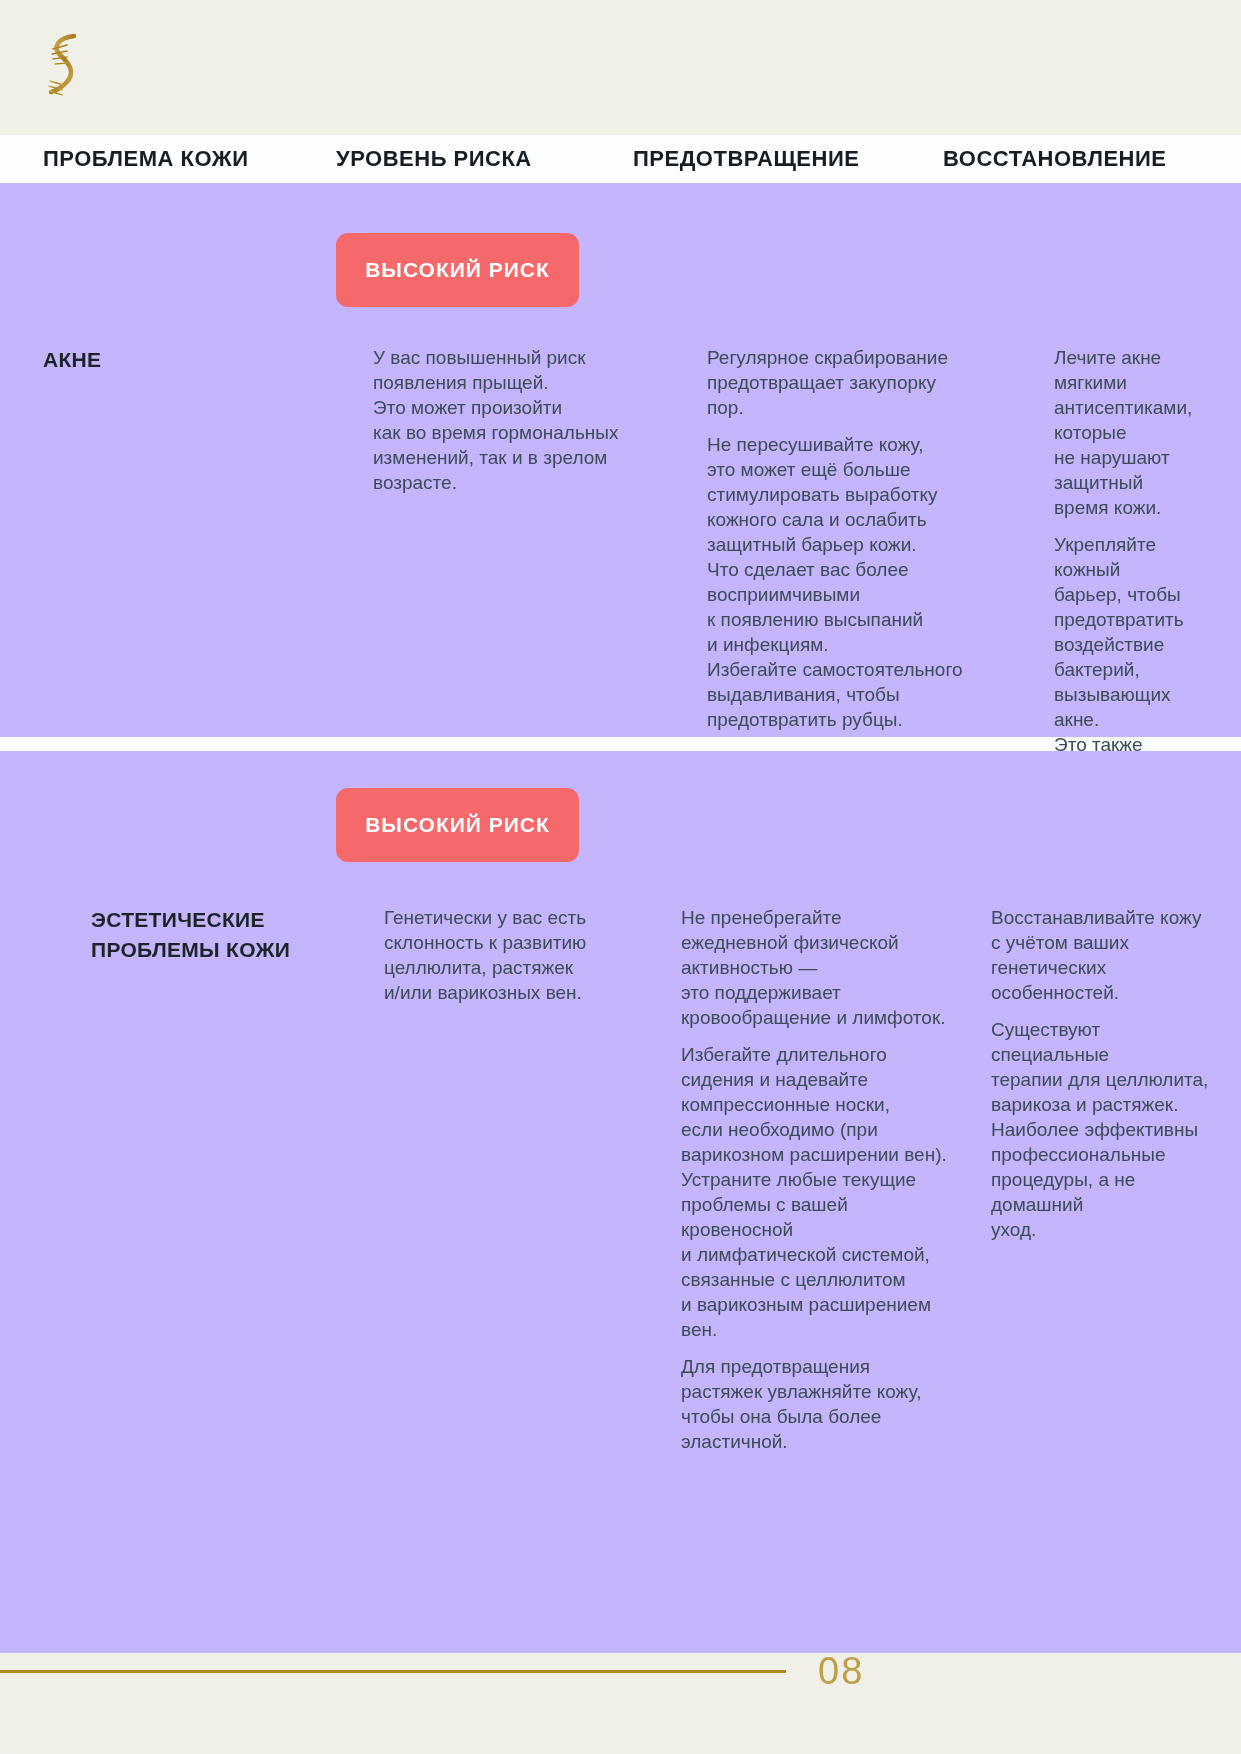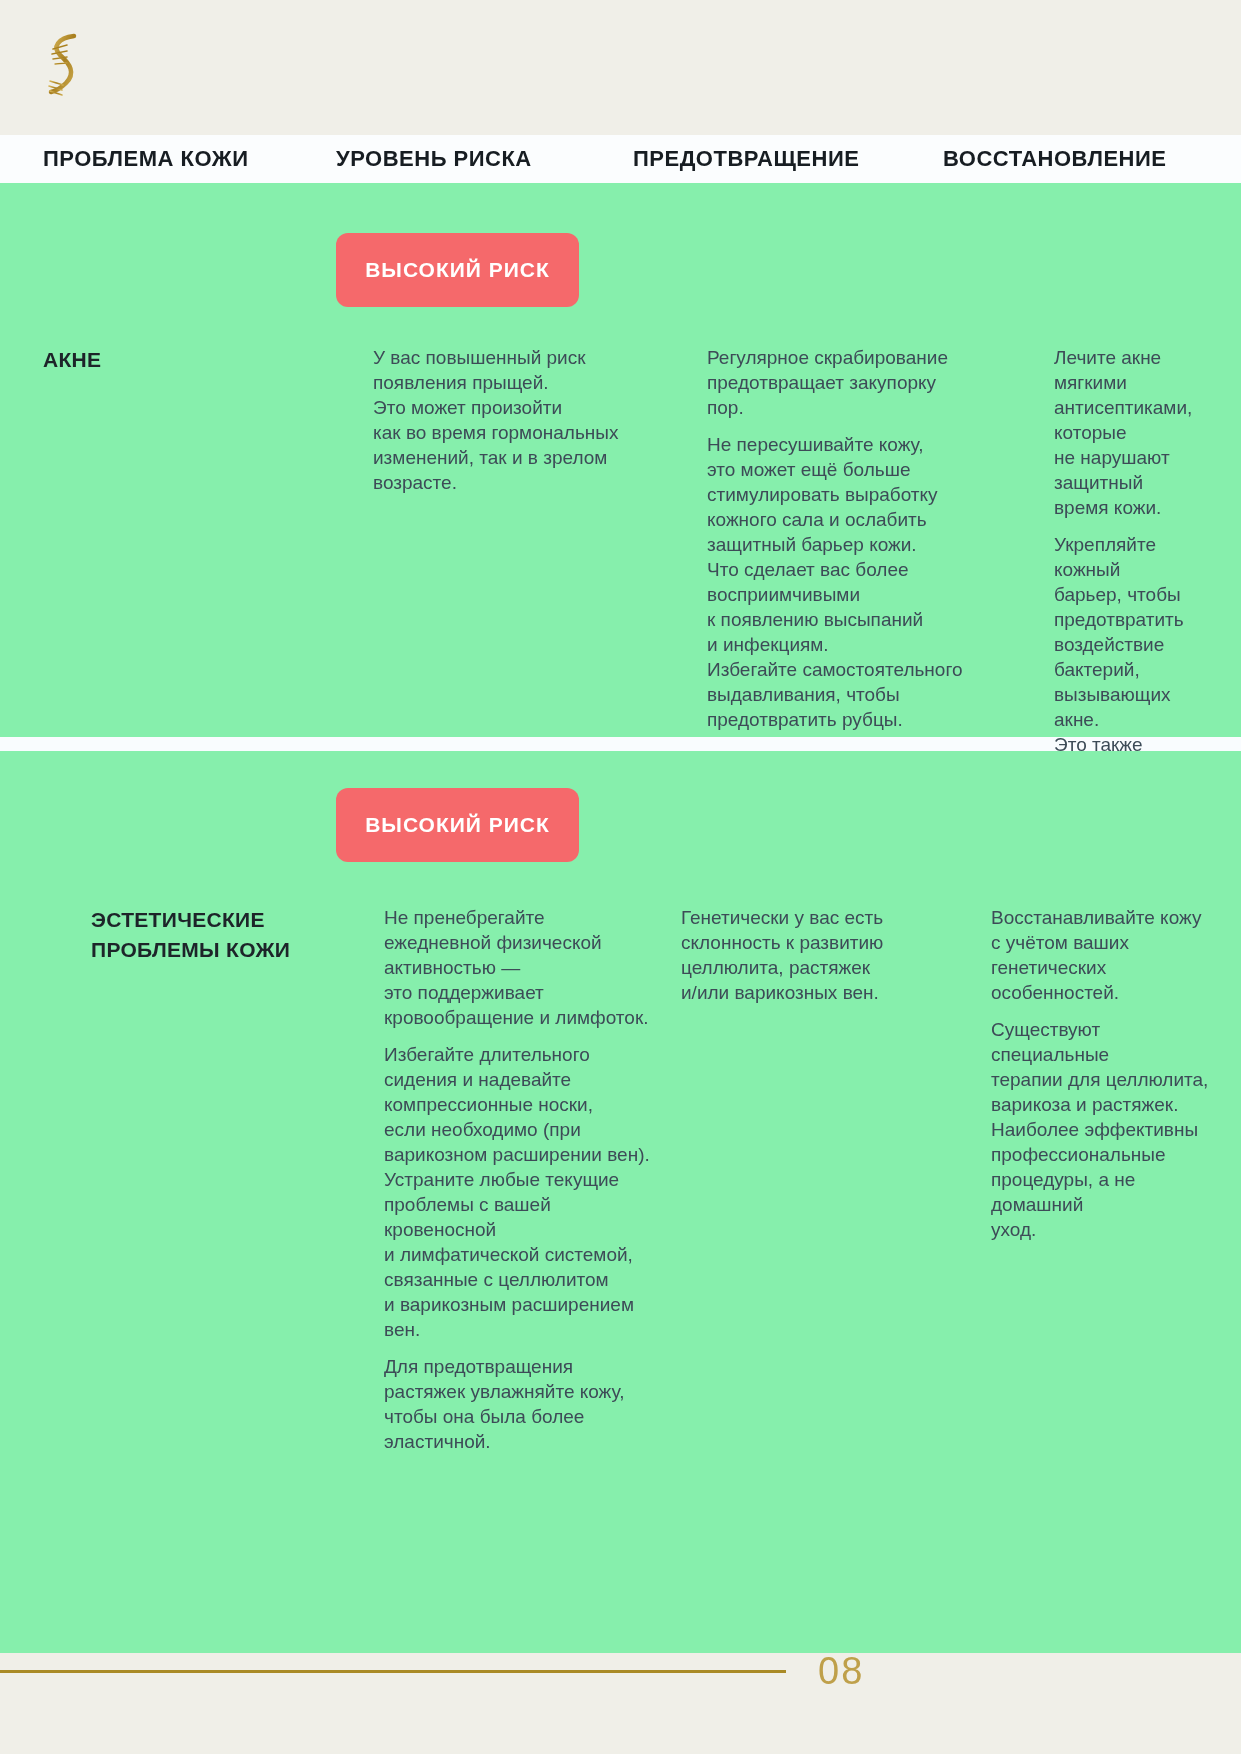--- a/index.html
+++ b/index.html
@@ -44,21 +44,21 @@
   }
   .col-header{
     font-size:22px;
     font-weight:bold;
     color:#171d22;
     letter-spacing:0.5px;
     white-space:nowrap;
   }
   
   .section{
-    background:#86efac;
+    background:#c4b5fd;
     position:relative;
   }
   .section-1{height:554px;}
   .section-2{height:902px;}
   .separator{
     height:14px;
     background:#f9fcfe;
   }
   .risk-badge{
     position:absolute;
@@ -203,20 +203,26 @@
   </div>
 
   <div class="separator"></div>
 
   <div class="section section-2">
     <div class="risk-badge">ВЫСОКИЙ РИСК</div>
     <div class="row cols">
       <div class="cell">
         <div class="problem-name">ЭСТЕТИЧЕСКИЕ
 ПРОБЛЕМЫ КОЖИ</div>
+      </div>
+      <div class="cell">
+        <p>Генетически у вас есть
+склонность к развитию
+целлюлита, растяжек
+и/или варикозных вен.</p>
       </div>
       <div class="cell">
         <p>Не пренебрегайте
 ежедневной физической
 активностью —
 это поддерживает
 кровообращение и лимфоток.</p>
         <p>Избегайте длительного
 сидения и надевайте
 компрессионные носки,
@@ -228,26 +234,20 @@
 и лимфатической системой,
 связанные с целлюлитом
 и варикозным расширением
 вен.</p>
         <p>Для предотвращения
 растяжек увлажняйте кожу,
 чтобы она была более
 эластичной.</p>
       </div>
       <div class="cell">
-        <p>Генетически у вас есть
-склонность к развитию
-целлюлита, растяжек
-и/или варикозных вен.</p>
-      </div>
-      <div class="cell">
         <p>Восстанавливайте кожу
 с учётом ваших
 генетических
 особенностей.</p>
         <p>Существуют специальные
 терапии для целлюлита,
 варикоза и растяжек.
 Наиболее эффективны
 профессиональные
 процедуры, а не домашний

